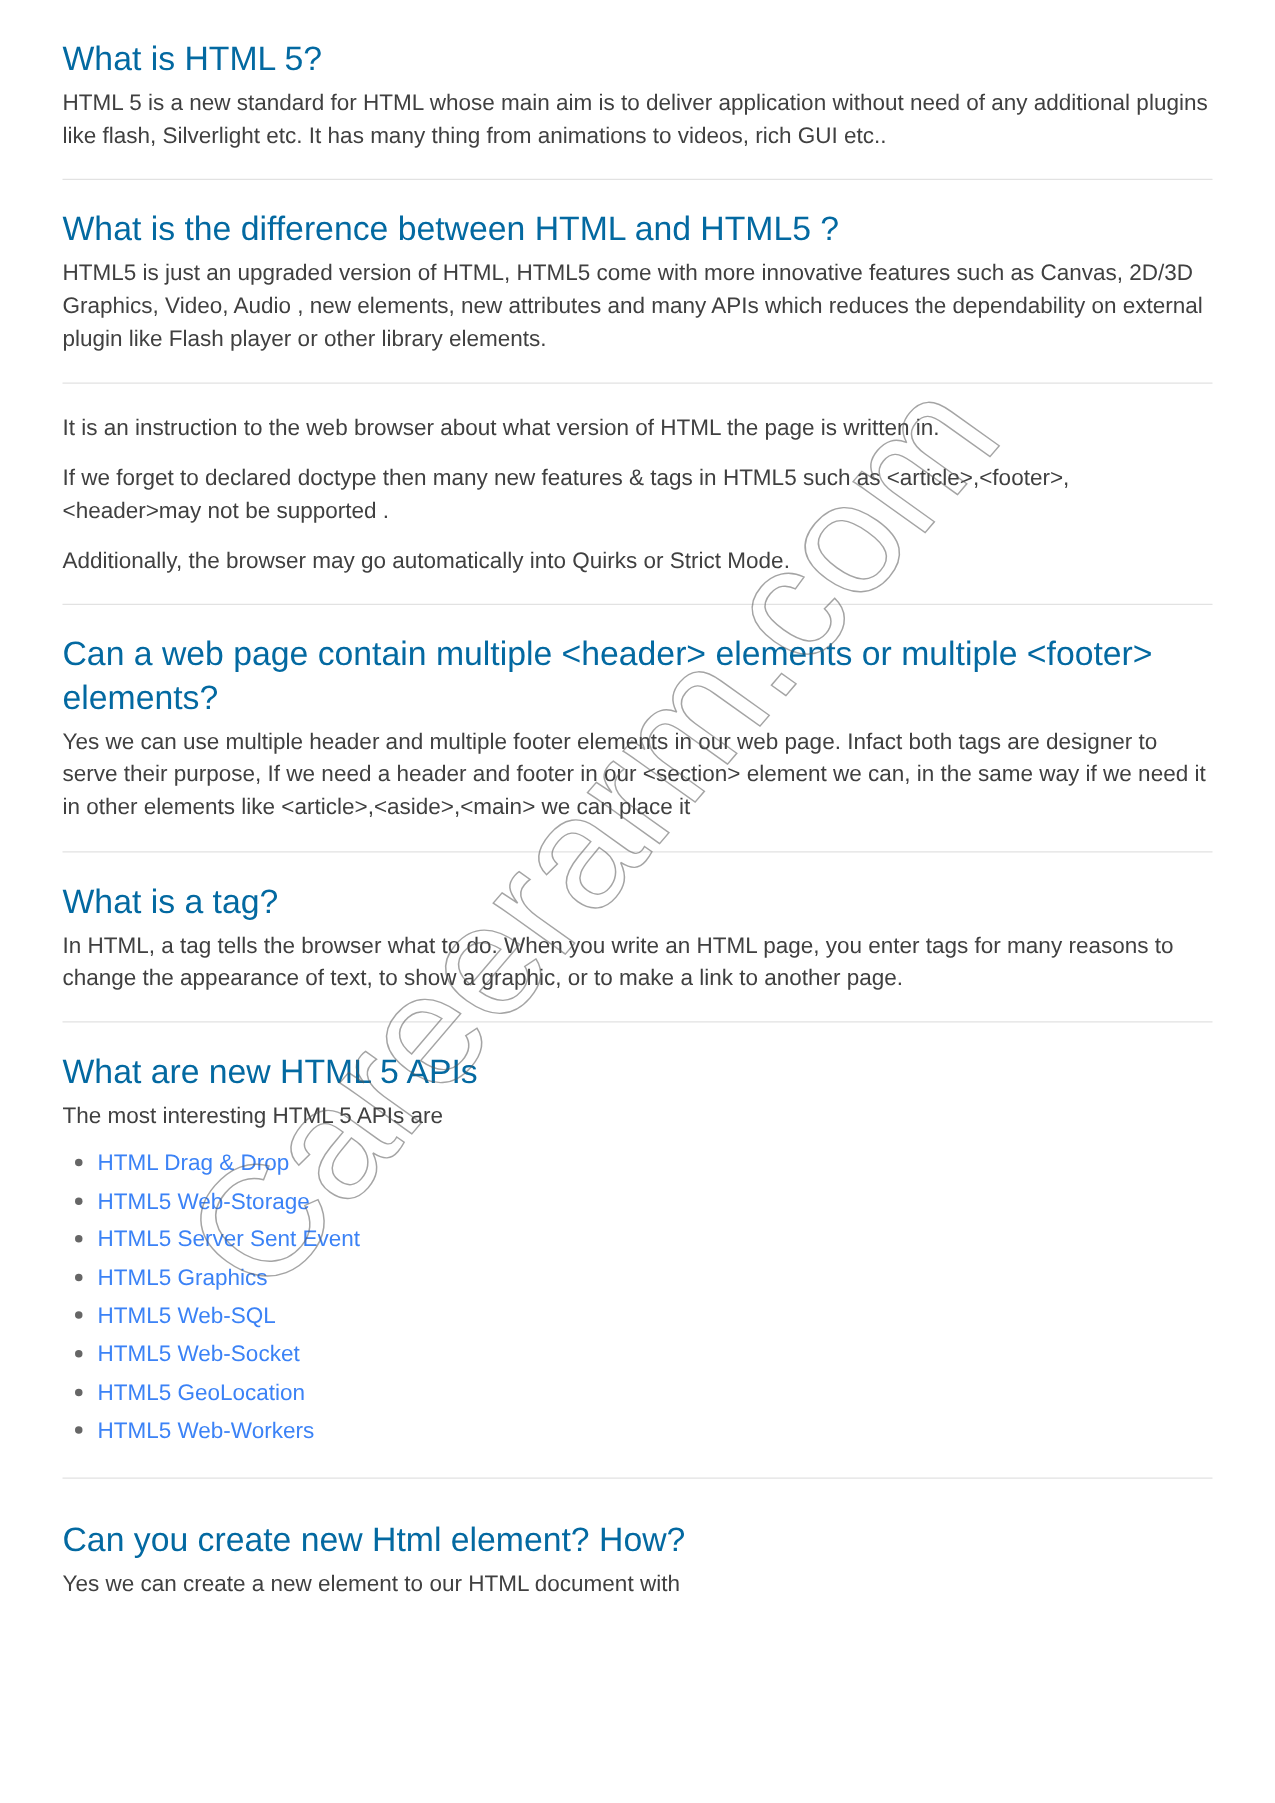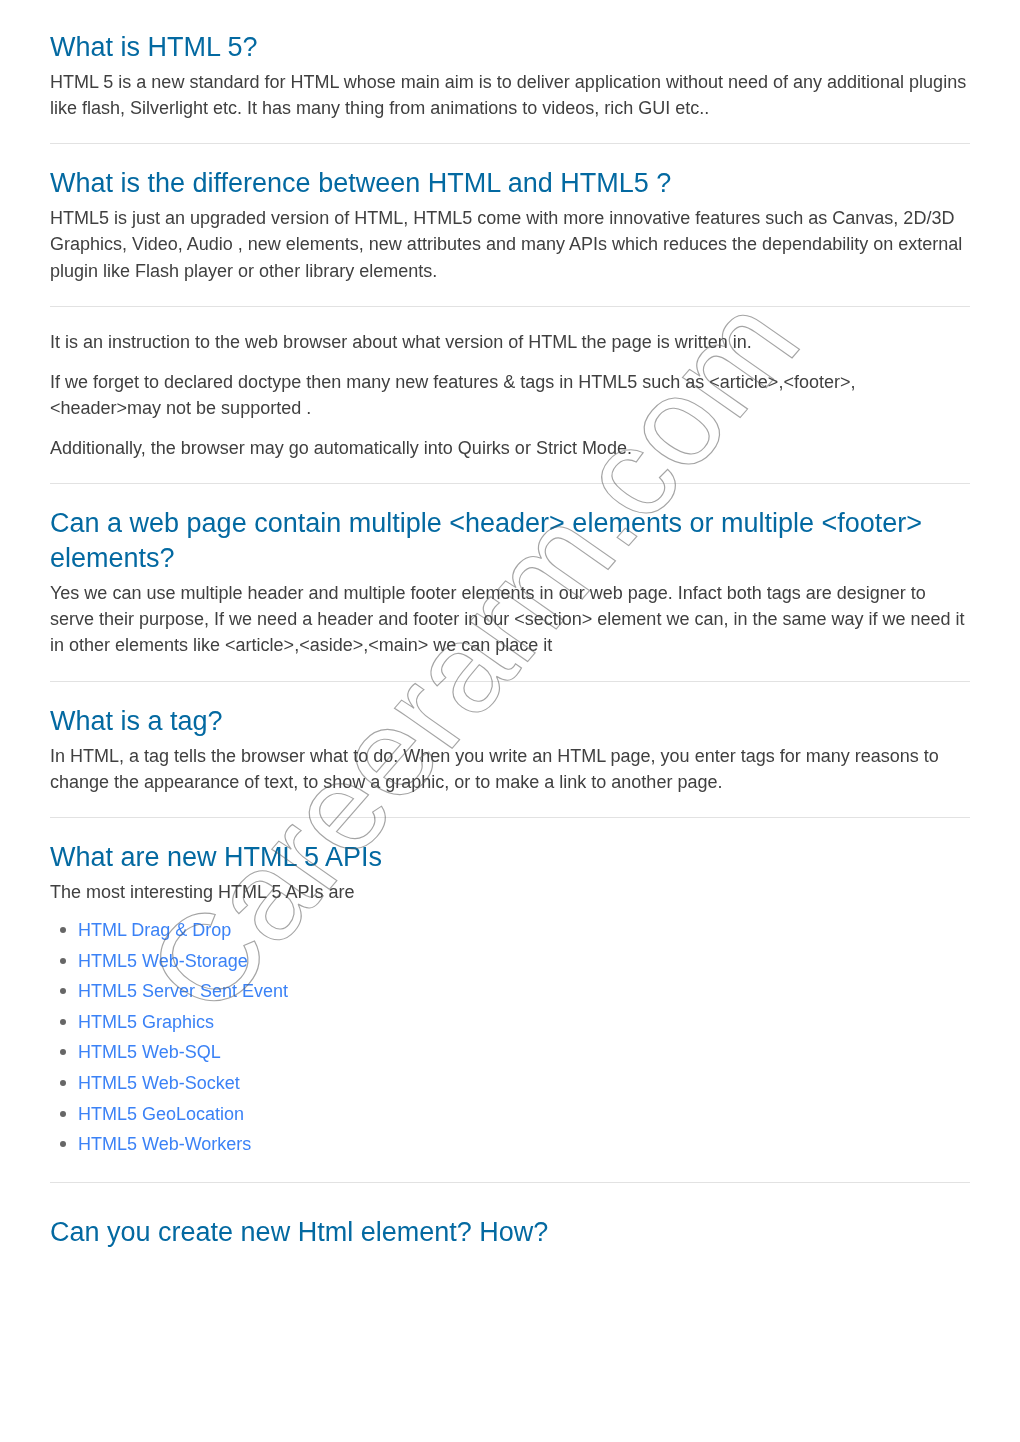--- a/index.html
+++ b/index.html
@@ -106,19 +106,20 @@
     <li>HTML5 Web-SQL</li>
     <li>HTML5 Web-Socket</li>
     <li>HTML5 GeoLocation</li>
     <li>HTML5 Web-Workers</li>
   </ul>
 </div>
 <hr class="divider">
 
 <div class="section" style="margin-bottom:0;margin-top:32px;">
   <h2 class="heading">Can you create new Html element? How?</h2>
+  <p class="body-text">Yes we can create a new element to our HTML document with</p>
 </div>
 
 <div class="watermark">
   <svg viewBox="0 0 1020 1442" preserveAspectRatio="none">
     <text x="510" y="760" text-anchor="middle" font-family="Segoe UI, Arial, sans-serif" font-size="138" font-weight="400" fill="none" stroke="rgba(90,90,90,0.55)" stroke-width="1.2" transform="rotate(-52 510 760)">Careerarm.com</text>
   </svg>
 </div>
 
 </body></html>

